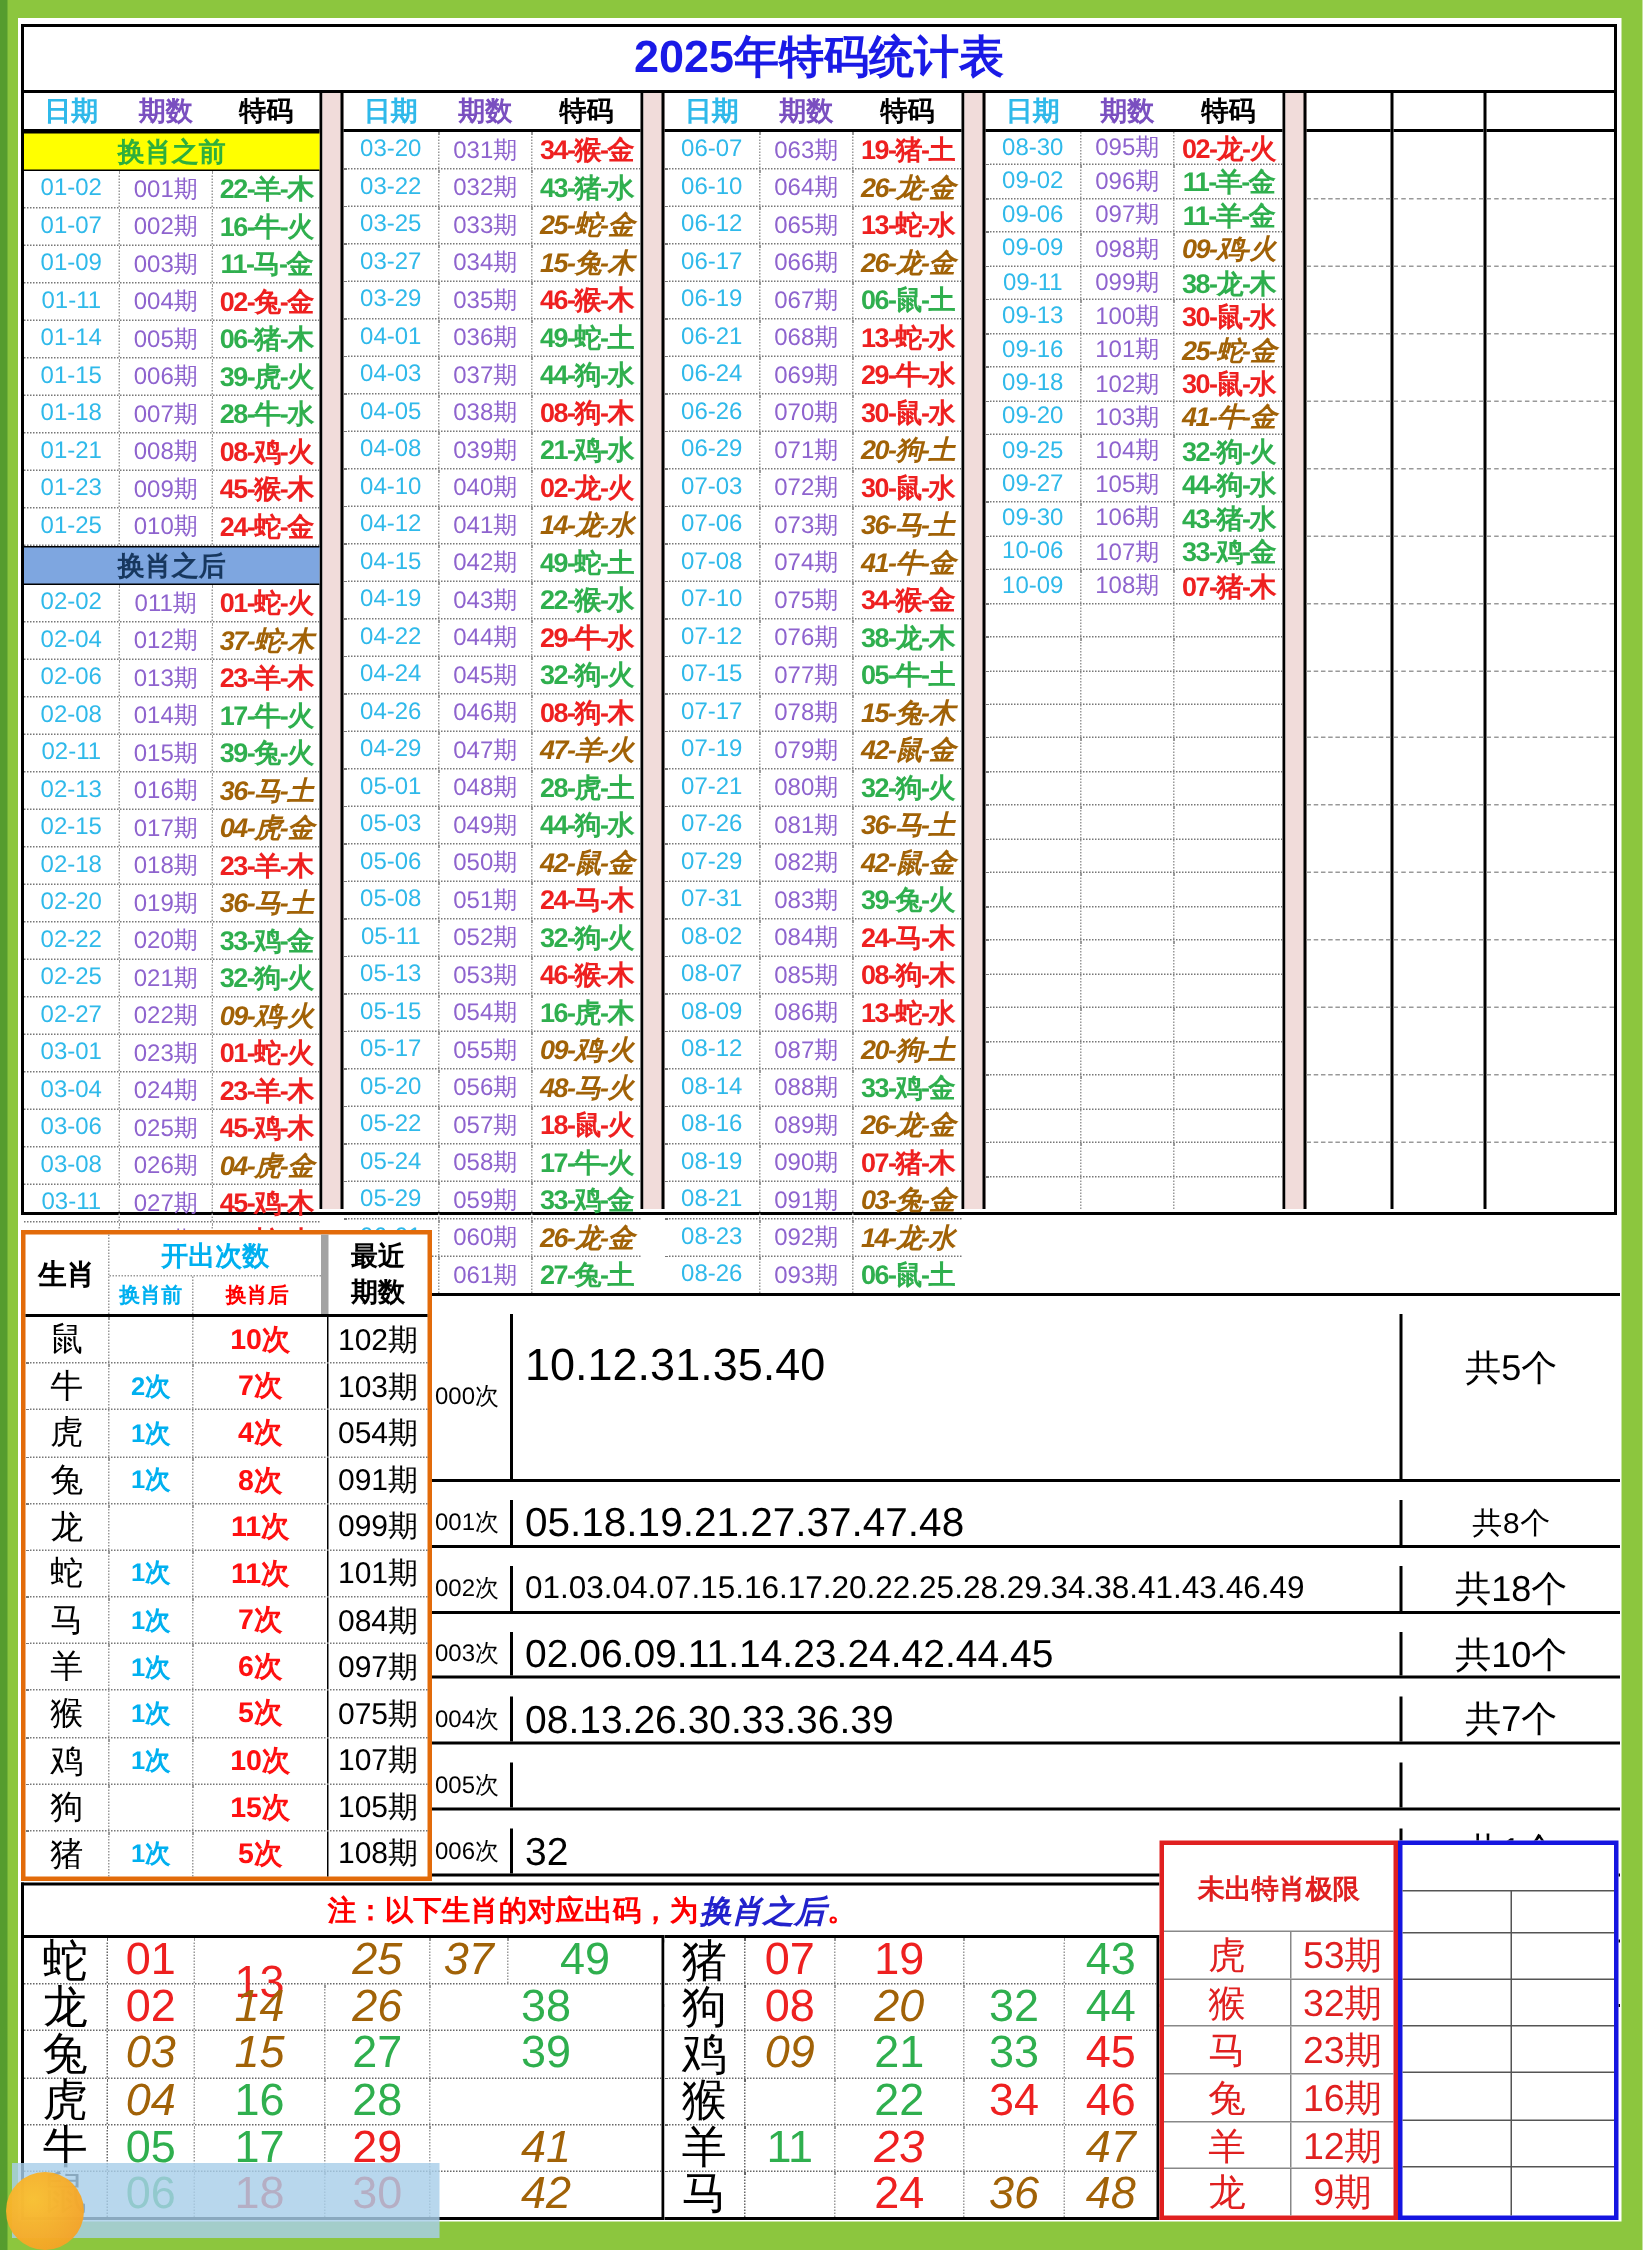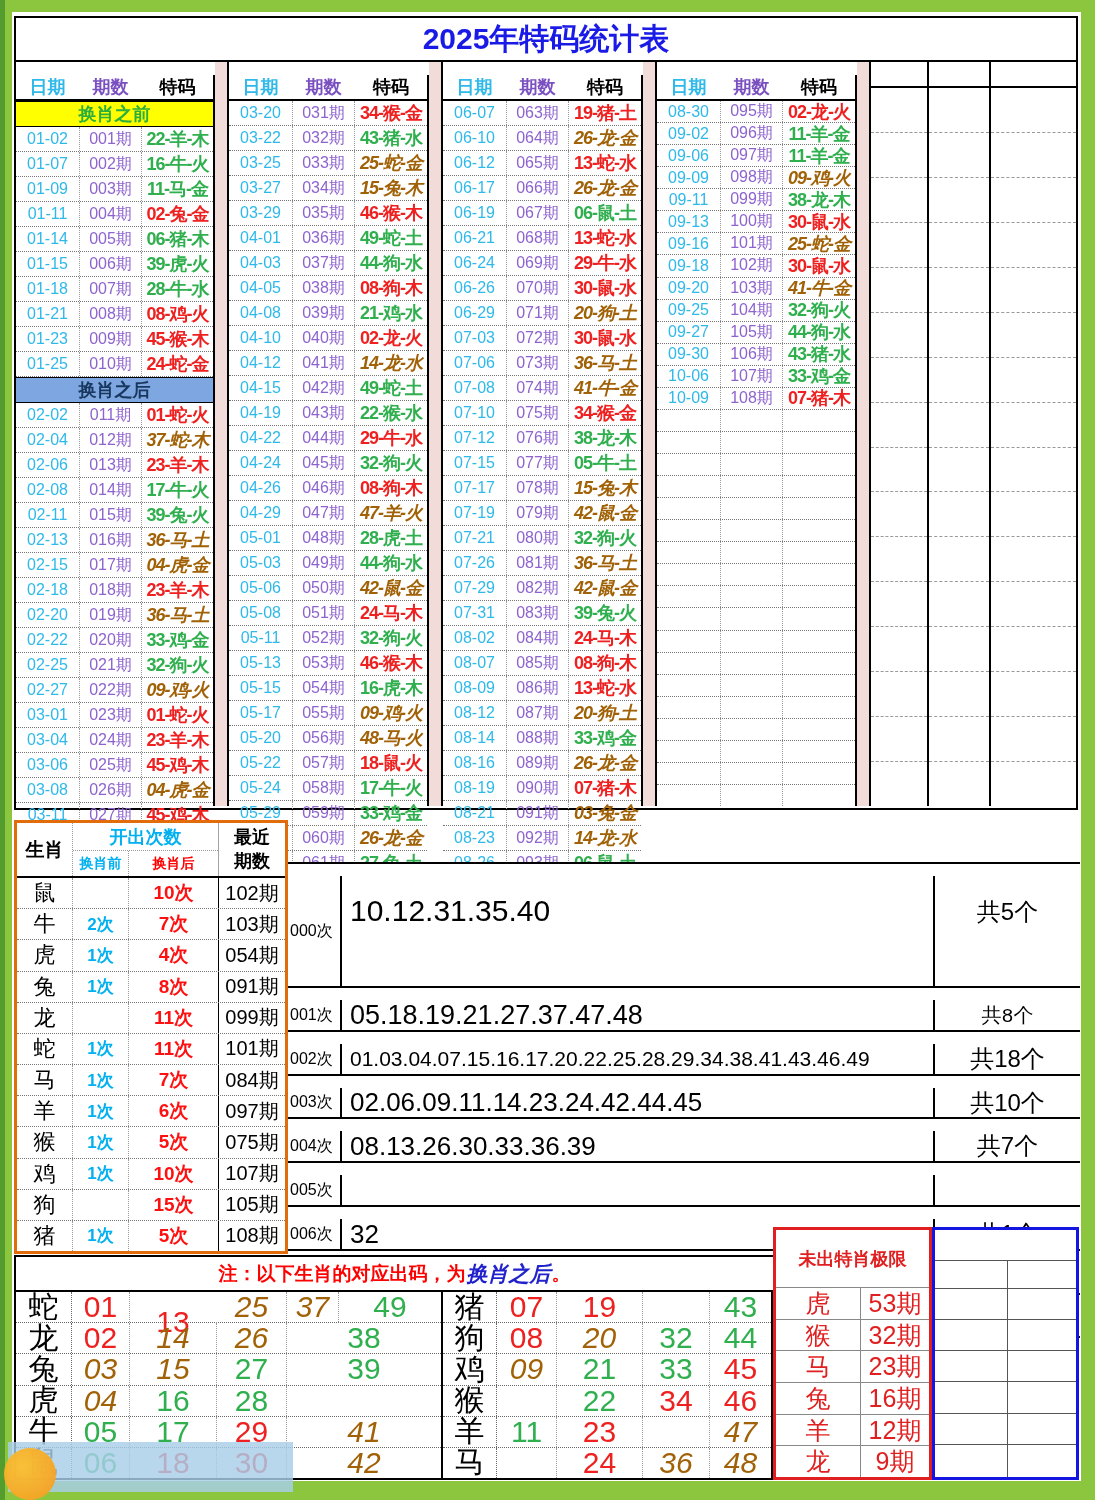--- a/index.html
+++ b/index.html
@@ -5,21 +5,21 @@
   html,body{margin:0;padding:0;}
   body{font-family:"Liberation Sans","DejaVu Sans",sans-serif;}
   .page{position:relative;width:1095px;height:1500px;background:#8CC63E;overflow:hidden;}
   .page::before{content:"";position:absolute;left:0;top:0;width:5px;height:100%;background:#559C2E;}
   .white-bg{position:absolute;left:12px;top:12px;width:1069px;height:1469px;background:#fff;}
 
   
   .top-table{position:absolute;left:14px;top:16px;width:1064px;height:794px;border:2px solid #000;background:#fff;box-sizing:border-box;}
   .title{height:42px;line-height:42px;text-align:center;font-size:30px;font-weight:bold;color:#1A1AE6;}
   .grid{display:flex;height:746px;border-top:2px solid #000;box-sizing:border-box;}
-  .group{display:flex;flex-direction:column;border-right:2px solid #000;box-sizing:border-box;margin-top:13px;}
+  .group{display:flex;flex-direction:column;border-right:2px solid #000;box-sizing:border-box;}
   .g1{width:199px;} .g2,.g3,.g4{width:200px;}
   .gsep{width:14px;background:#F1DCDA;border-right:2px solid #000;box-sizing:border-box;}
   .g-header{display:flex;height:26px;border-bottom:2px solid #000;align-items:center;box-sizing:border-box;flex:none;}
   .hc{text-align:center;font-weight:bold;font-size:18px;}
   .hc0{width:63px;color:#2FB9EA;} .hc1{width:63px;color:#7A4FC0;} .hc2{flex:1;color:#000;}
   .g-body{flex:1;display:flex;flex-direction:column;}
   .row{flex:1;display:flex;border-bottom:1px dotted #777;box-sizing:border-box;min-height:0;}
   .row:last-child{border-bottom:none;}
   .c{display:flex;align-items:center;justify-content:center;overflow:hidden;}
   .date{width:63px;color:#2FB9EA;font-size:16px;}
@@ -33,21 +33,21 @@
   .ecol{display:flex;flex-direction:column;border-right:2px solid #000;box-sizing:border-box;}
   .ecol:last-child{border-right:none;}
   .e1{width:58px;} .e2{width:62px;} .e3{flex:1;}
   .erow{flex:1;border-bottom:1px dashed #999;} .erow:last-child{border-bottom:none;}
 
   
   .stats{position:absolute;left:14px;top:820px;width:274px;height:434px;border:3px solid #E26B0A;background:#fff;
          box-sizing:border-box;display:flex;flex-direction:column;}
   .stats-head{height:55px;display:flex;border-bottom:2px solid #000;box-sizing:border-box;flex:none;text-align:right;}
   .sh-z{width:56px;display:flex;align-items:center;justify-content:center;font-weight:bold;font-size:19px;border-right:1px dotted #999;box-sizing:border-box;}
-  .sh-mid{width:146px;display:flex;flex-direction:column;border-right:1px solid #a3a3a3;box-sizing:border-box;}
+  .sh-mid{width:146px;display:flex;flex-direction:column;border-right:5px solid #a3a3a3;box-sizing:border-box;}
   .sh-times{flex:1.1;display:flex;align-items:center;justify-content:center;color:#00B0F0;font-weight:bold;font-size:18px;border-bottom:1px dotted #999;}
   .sh-sub{flex:1;display:flex;}
   .sh-before{width:56px;display:flex;align-items:center;justify-content:center;color:#00B0F0;font-weight:bold;font-size:14px;border-right:1px dotted #999;box-sizing:border-box;}
   .sh-after{flex:1;display:flex;align-items:center;justify-content:center;color:#FF0000;font-weight:bold;font-size:14px;}
   .sh-recent{flex:1;display:flex;flex-direction:column;align-items:center;justify-content:center;font-weight:bold;font-size:18px;line-height:1.3;}
   .stats-body{flex:1;display:flex;flex-direction:column;}
   .srow{flex:1;display:flex;border-bottom:1px dotted #777;box-sizing:border-box;min-height:0;}
   .srow:last-child{border-bottom:none;}
   .s-z{width:56px;display:flex;align-items:center;justify-content:center;font-size:22px;color:#000;border-right:1px dotted #999;box-sizing:border-box;}
   .s-b{width:56px;display:flex;align-items:center;justify-content:center;font-size:17px;font-weight:bold;color:#00B0F0;border-right:1px dotted #999;box-sizing:border-box;}
@@ -1057,21 +1057,21 @@
       <div class="mrow">
         <div class="mz" style="width: 54px;">猴</div>
         <div class="mc" style="width: 60px;"></div>
         <div class="mc green" style="width: 86px;">22</div>
         <div class="mc red" style="width: 67px;">34</div>
         <div class="mc red" style="flex: 1 1 0%;">46</div>
       </div>
       <div class="mrow">
         <div class="mz" style="width: 54px;">羊</div>
         <div class="mc green" style="width: 60px;">11</div>
-        <div class="mc red" style="width: 86px;">23</div>
+        <div class="mc red" style="width: 86px; font-style: italic;">23</div>
         <div class="mc" style="width: 67px;"></div>
         <div class="mc blue" style="flex: 1 1 0%;">47</div>
       </div>
       <div class="mrow">
         <div class="mz" style="width: 54px;">马</div>
         <div class="mc" style="width: 60px;"></div>
         <div class="mc red" style="width: 86px;">24</div>
         <div class="mc blue" style="width: 67px;">36</div>
         <div class="mc blue" style="flex: 1 1 0%;">48</div>
       </div>

